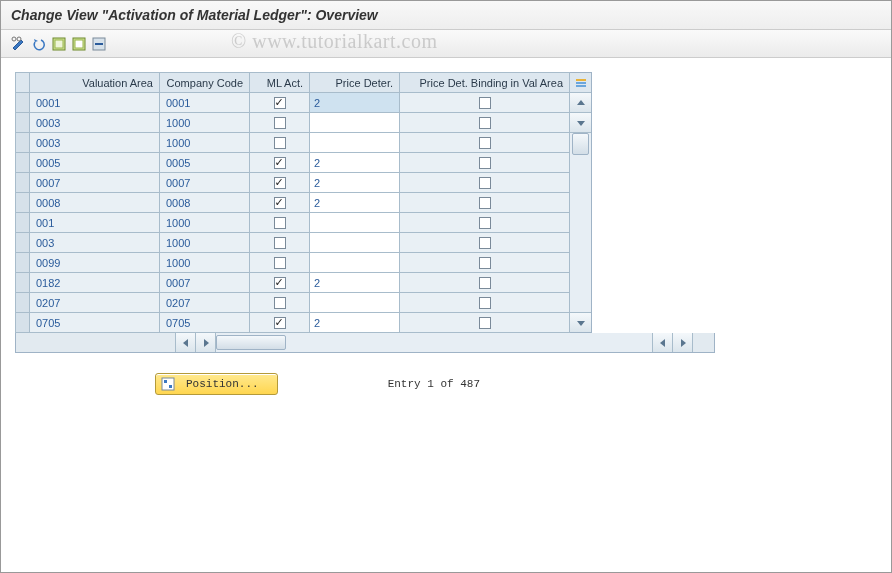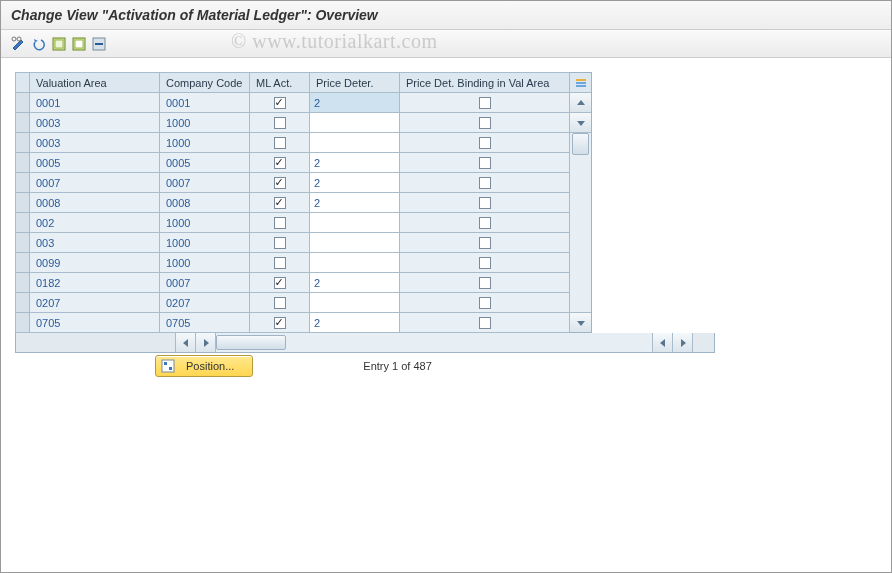--- a/index.html
+++ b/index.html
@@ -61,21 +61,21 @@
     border: 1px solid #9fb3c6;
     border-collapse: collapse;
     background: #e9f0f5;
   }
   .grid th {
     background: #dde7ef;
     border: 1px solid #a8bccb;
     padding: 3px 6px;
     font-weight: normal;
     color: #2a3a4a;
-    text-align: left;
+    text-align: right;
     height: 20px;
   }
   .grid td {
     border: 1px solid #a8bccb;
     padding: 0;
     height: 20px;
     background: #e9f0f5;
   }
   .grid td.rowsel {
     width: 14px;
@@ -175,23 +175,24 @@
   .hs-track { flex:1; position:relative; }
   .hs-thumb {
     position:absolute; top:2px; bottom:2px; left:0; width:70px;
     background: linear-gradient(#f4f8fb,#d3dee7);
     border:1px solid #9fb3c6; border-radius:2px;
   }
   .hs-btn.r { border-left:1px solid #a8bccb; border-right:none;}
   .hs-end { width: 22px; border-left:1px solid #a8bccb; background:#e2eaf0;}
   
   .footer {
-    margin-top: 2px;
+    margin-top: 20px;
     display:flex;
     align-items:center;
+    font-family:Liberation Mono, monospace;
   }
   .pos-btn {
     margin-left: 140px;
     display:flex; align-items:center;
     height: 22px;
     border: 1px solid #b49a3a;
     background: linear-gradient(#ffe98f,#ffd650);
     border-radius: 3px;
     padding: 0 18px 0 4px;
     cursor: pointer;
@@ -306,21 +307,21 @@
           <tr>
             <td class="rowsel"></td>
             <td class="cell-va">0008</td>
             <td class="cell-cc">0008</td>
             <td class="cell-ml"><span class="chk checked"></span></td>
             <td class="cell-pd"><input class="pd-input" value="2" style=""></td>
             <td class="cell-pb"><span class="chk"></span></td>
           </tr>
           <tr>
             <td class="rowsel"></td>
-            <td class="cell-va">002</td>
+            <td class="cell-va">001</td>
             <td class="cell-cc">1000</td>
             <td class="cell-ml"><span class="chk"></span></td>
             <td class="cell-pd"><input class="pd-input" value="" style=""></td>
             <td class="cell-pb"><span class="chk"></span></td>
           </tr>
           <tr>
             <td class="rowsel"></td>
             <td class="cell-va">003</td>
             <td class="cell-cc">1000</td>
             <td class="cell-ml"><span class="chk"></span></td>

